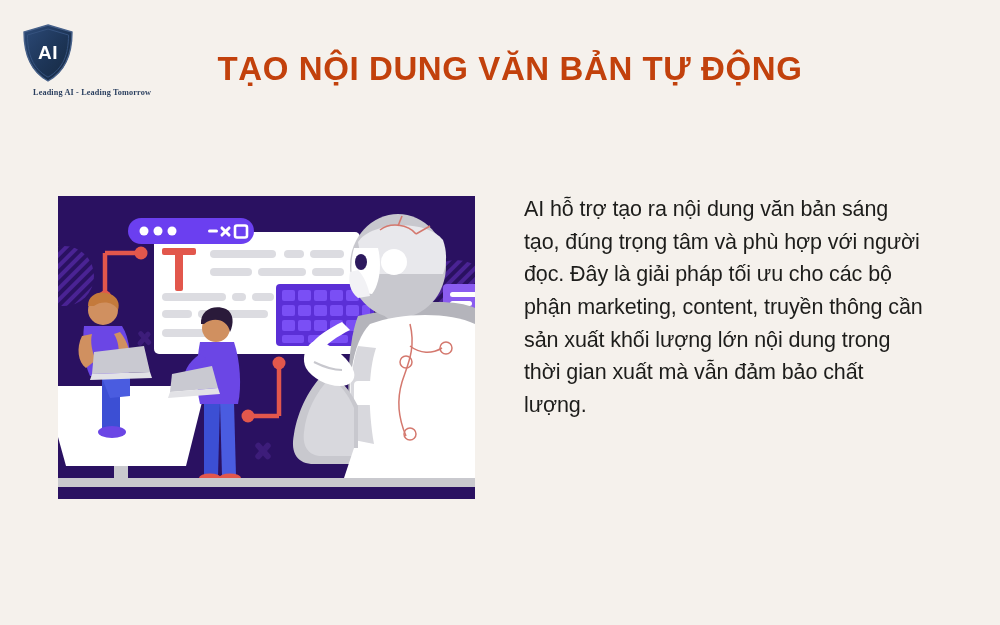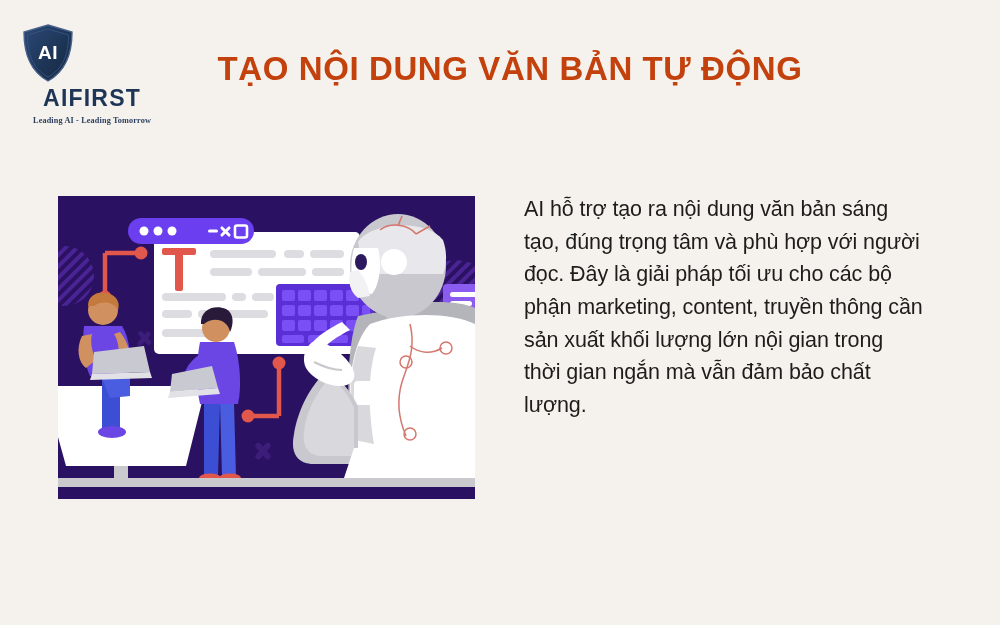--- a/index.html
+++ b/index.html
@@ -94,21 +94,20 @@
           <stop offset="0%" stop-color="#2c4a78"></stop>
           <stop offset="55%" stop-color="#1d3557"></stop>
           <stop offset="100%" stop-color="#16283f"></stop>
         </linearGradient>
       </defs>
       <path d="M26 1 L50 8 C50 30 44 47 26 57 C8 47 2 30 2 8 Z" fill="url(#shieldGrad)" stroke="#47618a" stroke-width="1.4"></path>
       <path d="M26 5 L46.5 11 C46.5 30 41.5 44.5 26 53.2 C10.5 44.5 5.5 30 5.5 11 Z" fill="none" stroke="#35527e" stroke-width="1"></path>
       <text x="26" y="35" text-anchor="middle" font-family="Liberation Sans, sans-serif" font-size="19" font-weight="700" fill="#ffffff" letter-spacing="0.5">AI</text>
     </svg>
   </div>
-  <div class="logo-wordmark">AIFIRST</div>
   <div class="logo-tagline">Leading AI - Leading Tomorrow</div>
 </div>
 
 <h1 class="page-title">TẠO NỘI DUNG VĂN BẢN TỰ ĐỘNG</h1>
 
 <div class="illustration">
   <svg class="illu-svg" viewBox="0 0 417 303" aria-hidden="true">
 
     <rect x="0" y="0" width="417" height="303" fill="#2a1161"></rect>
 
@@ -323,13 +322,13 @@
         <path d="M114 178 L154 170 L160 192 L112 196 Z" fill="#c9c9d1"></path>
         <path d="M112 196 L160 192 L162 198 L110 202 Z" fill="#e2e2e6"></path>
       </g>
     </g>
 
     <rect x="0" y="282" width="417" height="9" fill="#c9c9ce"></rect>
     <rect x="0" y="291" width="417" height="12" fill="#2a1161"></rect>
   </svg>
 </div>
 
-<p class="body-copy">AI hỗ trợ tạo ra nội dung văn bản sáng tạo, đúng trọng tâm và phù hợp với người đọc. Đây là giải pháp tối ưu cho các bộ phận marketing, content, truyền thông cần sản xuất khối lượng lớn nội gian trong thời gian ngắn mà vẫn đảm bảo chất lượng.</p>
+<p class="body-copy">AI hỗ trợ tạo ra nội dung văn bản sáng tạo, đúng trọng tâm và phù hợp với người đọc. Đây là giải pháp tối ưu cho các bộ phận marketing, content, truyền thông cần sản xuất khối lượng lớn nội dung trong thời gian xuất mà vẫn đảm bảo chất lượng.</p>
 
 </body></html>

